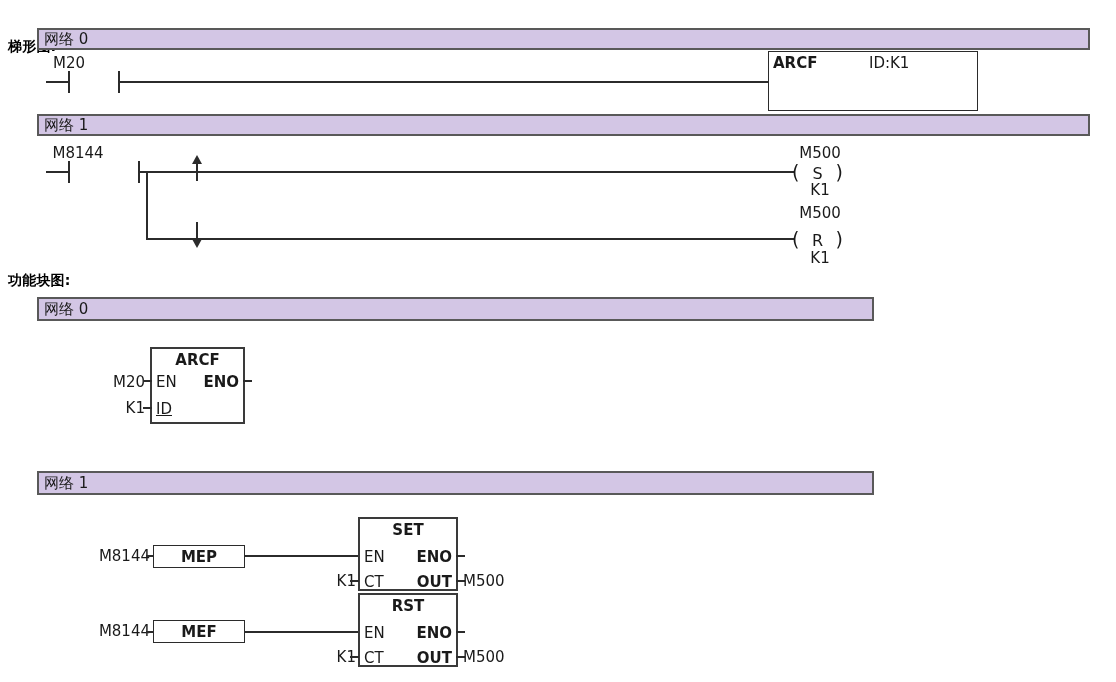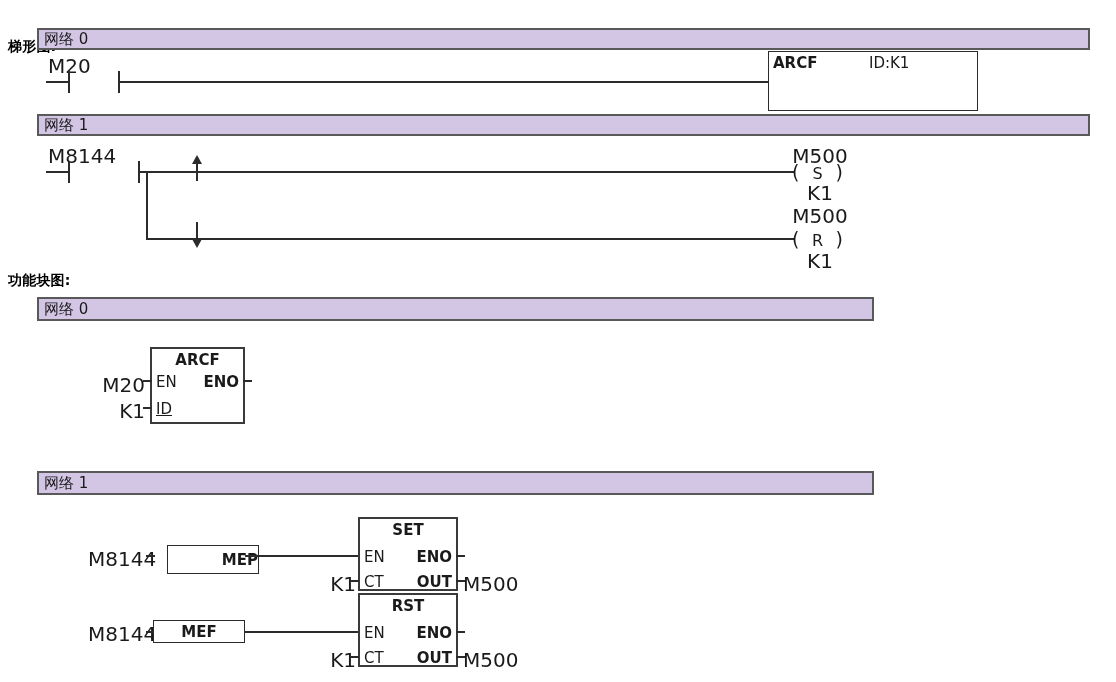--- a/index.html
+++ b/index.html
@@ -42,21 +42,21 @@
 
   
   .hline { background: #2b2b2b; height: 2px; }
   .vline { background: #2b2b2b; width: 2px; }
 
   
   .cbar { background: #2b2b2b; width: 2px; height: 22px; }
 
   .lbl {
     white-space: nowrap;
-    font-size: 20px;
+    font-size: 15px;
     color: #1a1a1a;
     line-height: 1;
   }
   .lbl-c { text-align: center; }
   .lbl-r { text-align: right; }
 
   
   .lad-box {
     border: 1.5px solid #2b2b2b;
     box-sizing: border-box;
@@ -208,21 +208,21 @@
 <div class="abs lbl lbl-r" style="left:90px; top:401px; width:55px;">K1</div>
 <div class="abs stub" style="left:143px; top:407px; width:9px;"></div>
 <div class="abs stub" style="left:243px; top:380px; width:9px;"></div>
 
 <div class="abs net-bar" style="left:37px; top:471px; width:837px; height:24px;">
   <span>网络 1</span>
 </div>
 
 <div class="abs lbl lbl-r" style="left:88px; top:549px; width:62px;">M8144</div>
 <div class="abs stub" style="left:146px; top:555px; width:9px;"></div>
-<div class="fbd-smallbox" style="left:167px; top:545px; width:92px; height:29px;justify-content:flex-end;">
+<div class="fbd-smallbox" style="left:153px; top:545px; width:92px; height:23px;">
   <span>MEP</span>
 </div>
 <div class="abs stub" style="left:245px; top:555px; width:114px;"></div>
 
 <div class="fbd-box" style="left:358px; top:517px; width:100px; height:74px;">
   <div class="fbd-title">SET</div>
   <div class="fbd-pin fbd-pin-l" style="top:31px;">EN</div>
   <div class="fbd-pin fbd-pin-l" style="top:56px;">CT</div>
   <div class="fbd-pin fbd-pin-r" style="top:31px;">ENO</div>
   <div class="fbd-pin fbd-pin-r" style="top:56px;">OUT</div>

